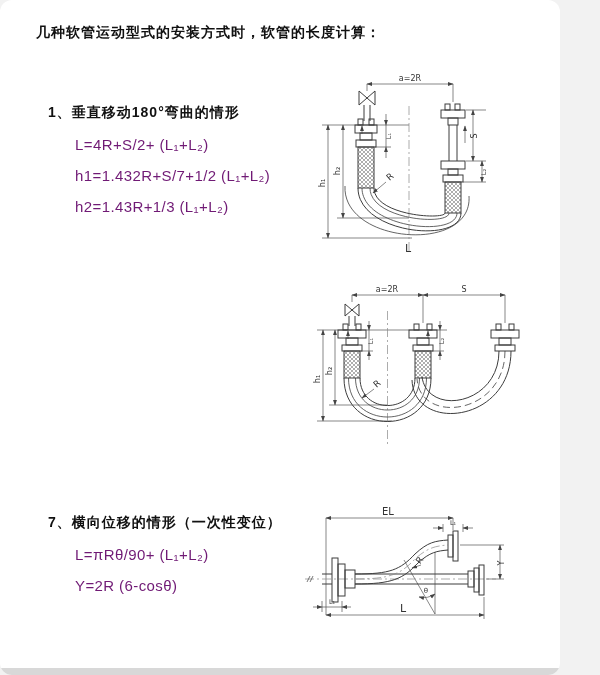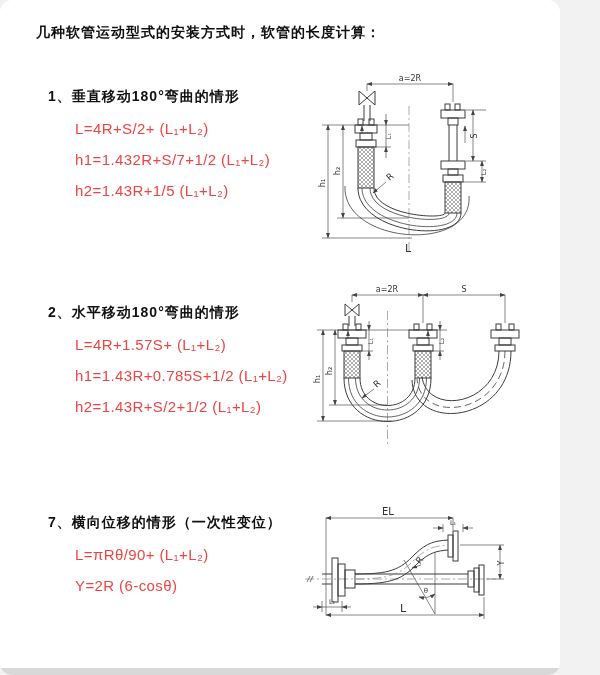--- a/index.html
+++ b/index.html
@@ -7,45 +7,39 @@
     position:relative;width:560px;height:675px;background:#ffffff;overflow:hidden;
     font-family:"Liberation Sans","DejaVu Sans",sans-serif;color:#1c1c1c;border-radius:12px;
   }
   .title{
     position:absolute;left:36px;top:24px;font-size:14px;font-weight:700;
     letter-spacing:1px;color:#111;
   }
   .sec{position:absolute;left:48px;}
   .sec-heading{font-size:14px;font-weight:700;letter-spacing:1px;color:#111;}
   .formula{margin-left:27px;margin-top:14px;font-size:15px;font-weight:400;
-    letter-spacing:.4px;color:#ef4444;white-space:pre;}
+    letter-spacing:.4px;color:#701a75;white-space:pre;}
   .diagram{position:absolute;}
   svg text{font-family:"DejaVu Sans","Liberation Sans",sans-serif;fill:#333;}
   .bottom-bar{position:absolute;left:0;bottom:0;width:600px;height:7px;background:#d8d8d8;}
 </style>
 </head>
 <body>
 
 <div class="page">
 
   <div class="title">几种软管运动型式的安装方式时，软管的长度计算：</div>
 
-  <div class="sec" style="top:88px;">
+  <div class="sec" style="top:104px;">
     <div class="sec-heading">1、垂直移动180°弯曲的情形</div>
     <div class="formula">L=4R+S/2+ (L₁+L₂)</div>
     <div class="formula">h1=1.432R+S/7+1/2 (L₁+L₂)</div>
-    <div class="formula">h2=1.43R+1/5 (L₁+L₂)</div>
+    <div class="formula">h2=1.43R+1/3 (L₁+L₂)</div>
   </div>
 
-  <div class="sec" style="top:304px;">
-    <div class="sec-heading">2、水平移动180°弯曲的情形</div>
-    <div class="formula">L=4R+1.57S+ (L₁+L₂)</div>
-    <div class="formula">h1=1.43R+0.785S+1/2 (L₁+L₂)</div>
-    <div class="formula">h2=1.43R+S/2+1/2 (L₁+L₂)</div>
-  </div>
 
   <div class="sec" style="top:514px;">
     <div class="sec-heading">7、横向位移的情形（一次性变位）</div>
     <div class="formula">L=πRθ/90+ (L₁+L₂)</div>
     <div class="formula">Y=2R (6-cosθ)</div>
   </div>
 
   <svg class="diagram" style="left:312px;top:68px;" width="275" height="196" viewBox="0 0 275 196">
     <defs>
       <marker id="a1" viewBox="0 0 10 10" refX="9" refY="5" markerWidth="8" markerHeight="8" orient="auto-start-reverse">

